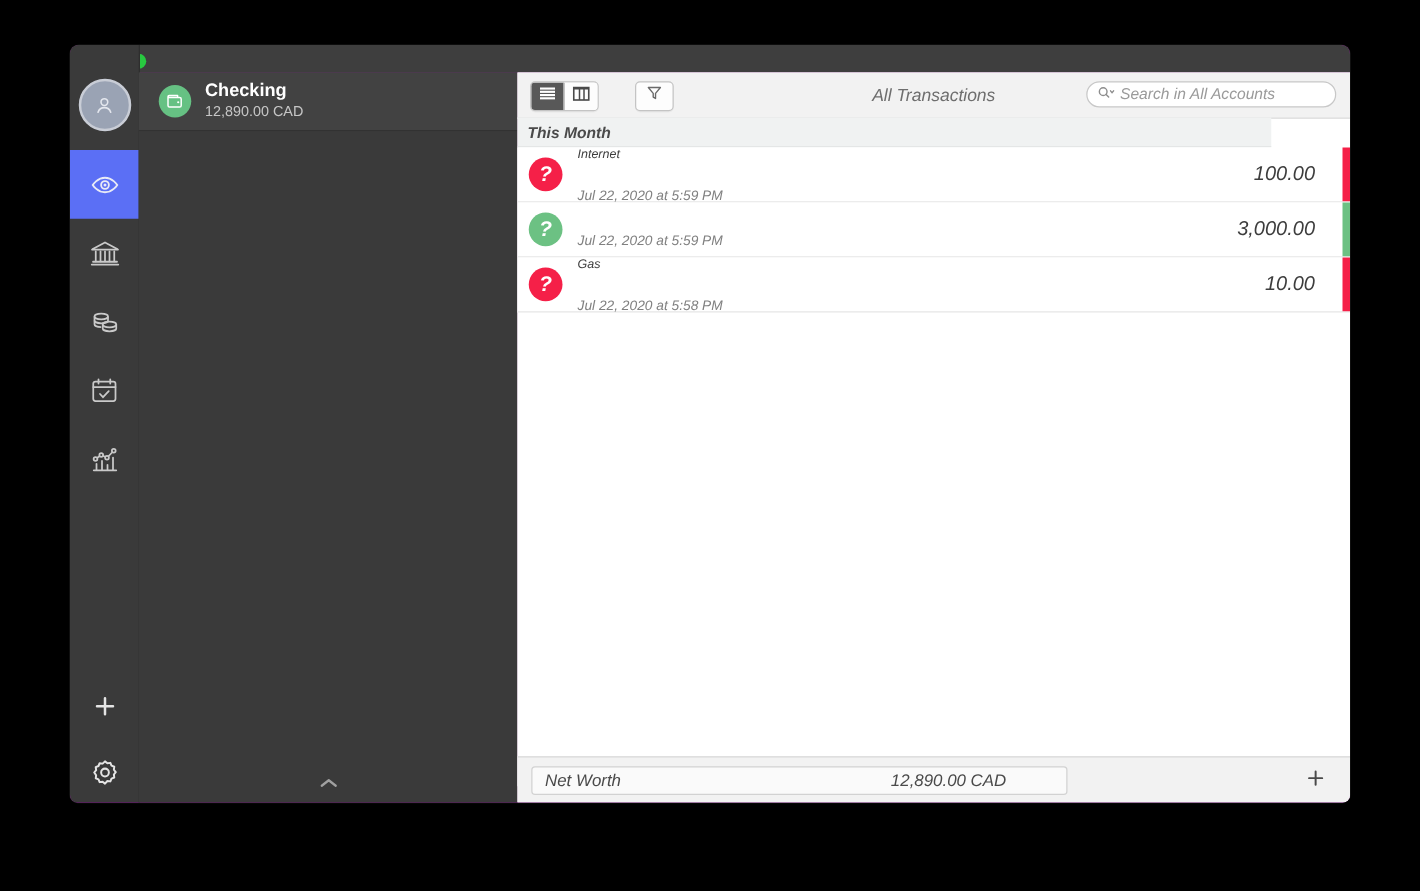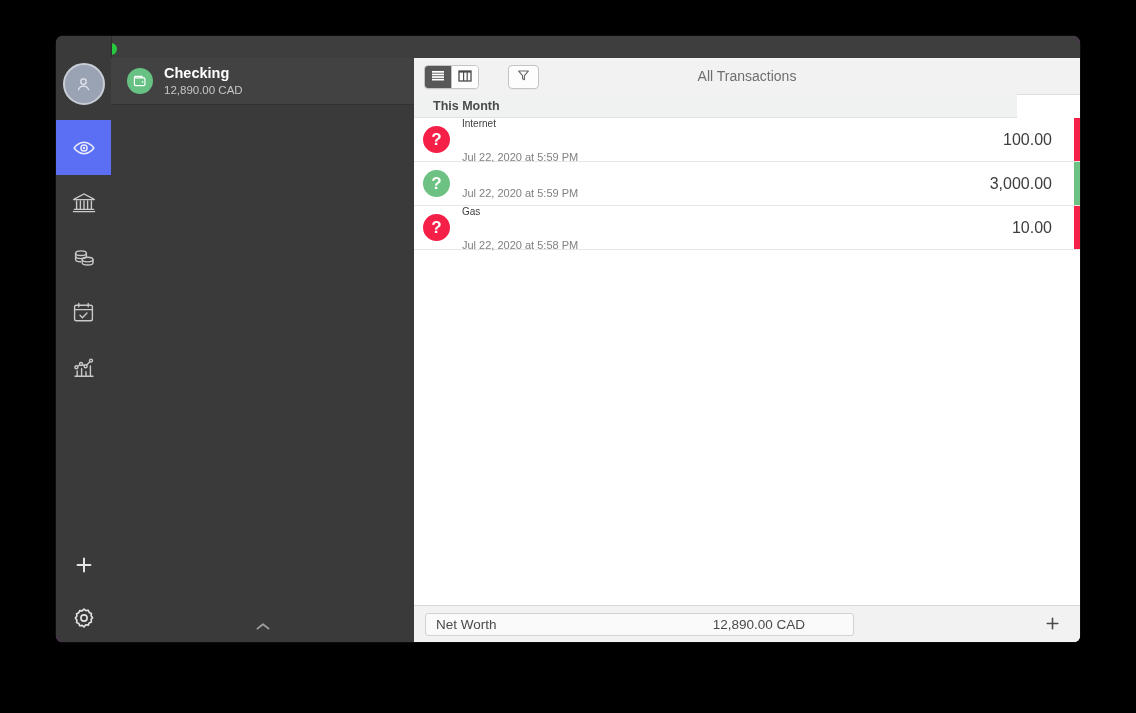--- a/index.html
+++ b/index.html
@@ -133,20 +133,21 @@
     line-height: 14px;
   }
 
   
   #main {
     position: absolute;
     left: 358px; top: 22px;
     width: 666px;
     height: 584px;
     background: #ffffff;
+    font-style: italic;
   }
   #toolbar {
     position: absolute;
     left: 0; top: 0;
     width: 666px; height: 36px;
     background: #f2f2f2;
     border-bottom: 1px solid #dcdcdc;
   }
   #segmented {
     position: absolute;
@@ -209,21 +210,21 @@
   }
 
   
   #section-header {
     position: absolute;
     left: 0; top: 36px;
     width: 603px; height: 24px;
     background: #f0f2f2;
     border-bottom: 1px solid #e0e2e2;
     display: flex; align-items: center;
-    padding-left: 19px;
+    padding-left: 8px;
     box-sizing: border-box;
     color: #4a4a4a;
     font-size: 12.5px;
     font-weight: bold;
   }
   #rows {
     position: absolute;
     left: 0; top: 60px;
     width: 666px;
     height: 511px;
@@ -469,20 +470,30 @@
       <div id="filter-btn">
         <span>
           <svg width="13" height="13" viewBox="0 0 14 14" fill="none" stroke="#6a6a6a" stroke-width="1.2" stroke-linejoin="round">
             <path d="M1.8 2.2h10.4L8 7.2v4.4L6 10.4V7.2z"></path>
           </svg>
         </span>
       </div>
 
       <div id="main-title">All Transactions</div>
 
+      <div id="search-field">
+        <span>
+          <svg width="14" height="12" viewBox="0 0 16 12" fill="none" stroke="#8d8d8d" stroke-width="1.3" stroke-linecap="round">
+            <circle cx="5.2" cy="5.2" r="3.5"></circle>
+            <path d="M7.9 7.9 10.2 10.2"></path>
+            <path d="M11.8 4.4l1.5 1.8 1.5-1.8" stroke-width="1.1"></path>
+          </svg>
+        </span>
+        <span id="search-placeholder">Search in All Accounts</span>
+      </div>
     </div>
 
     <div id="section-header">This Month</div>
 
     <div id="rows">
 
       <div class="row">
         <div class="row-icon" style="background:#F52048">?</div>
         <div class="row-text">
           <div class="row-payee">Internet</div>

